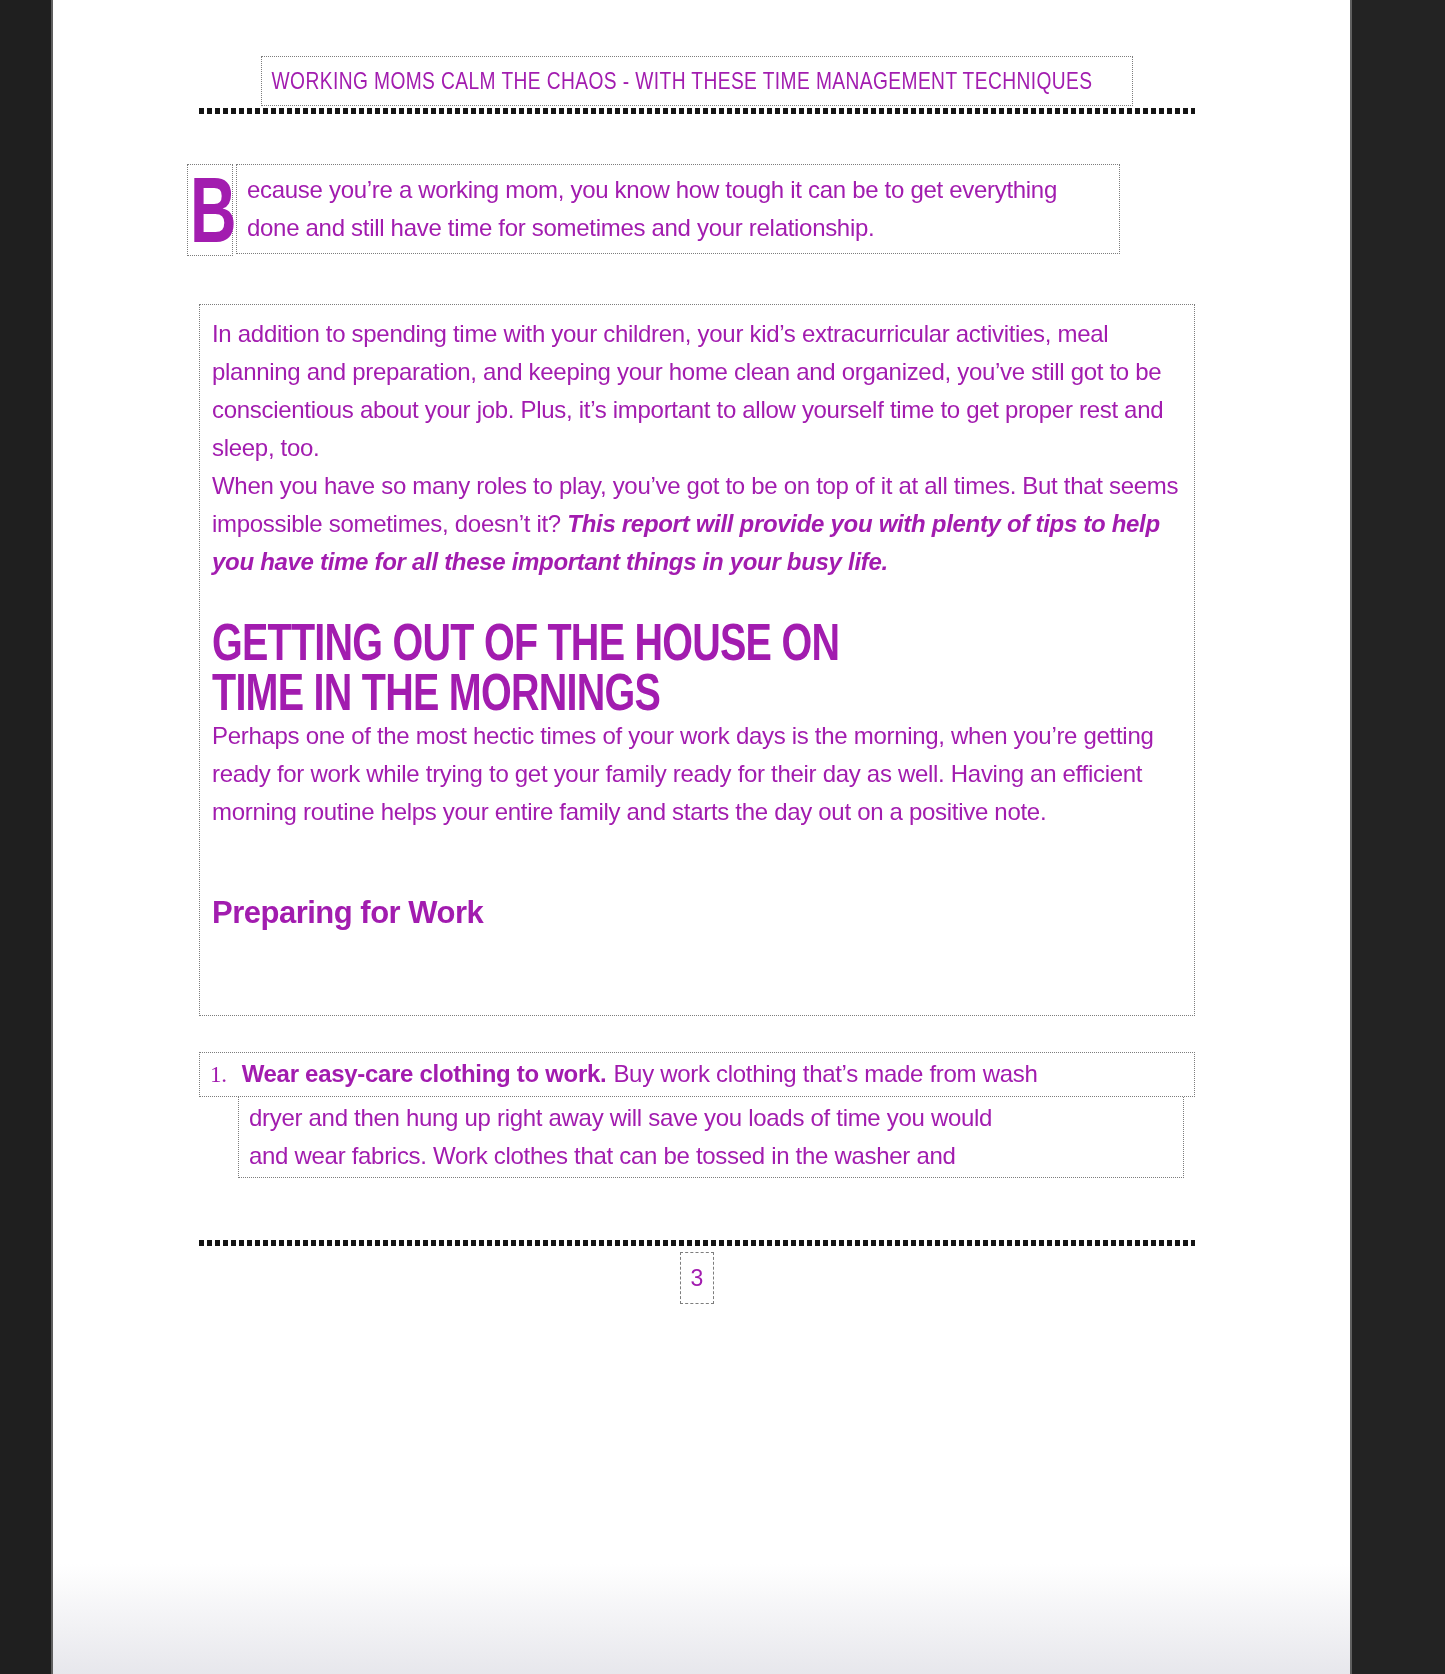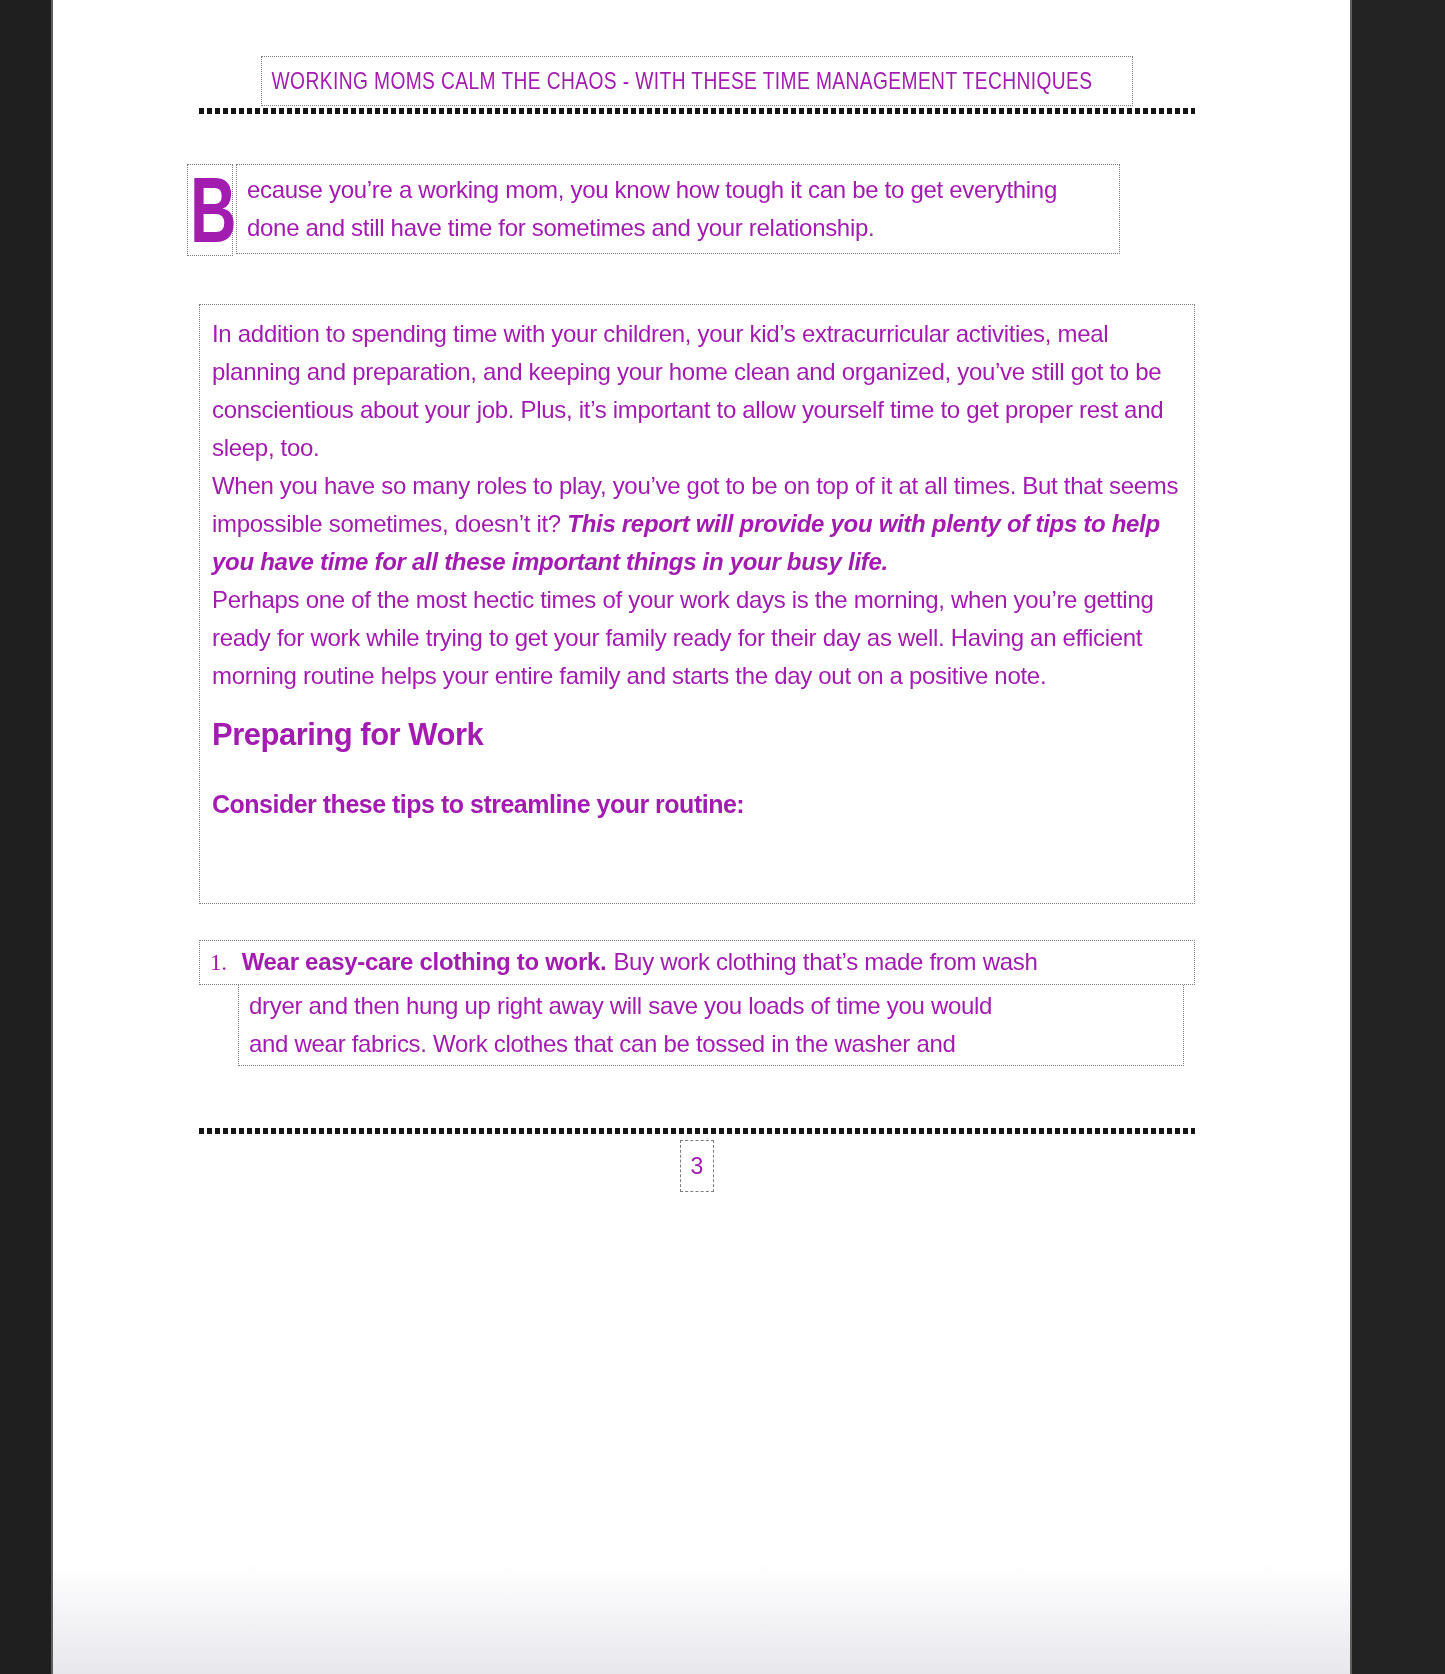--- a/index.html
+++ b/index.html
@@ -31,21 +31,21 @@
 
   
   .frame-body{margin-top:48px;padding:10px 12px 84px;font-size:24px;line-height:38px;letter-spacing:-0.3px;}
   .frame-body p{margin:0;}
   .para-2{margin-top:30px;}
   .emph{font-weight:700;font-style:italic;}
   .section-heading{margin-top:36px;font-weight:700;}
   .section-heading .line{display:block;font-size:52px;line-height:50px;letter-spacing:-1px;
       transform:scaleX(0.76);transform-origin:0 50%;white-space:nowrap;}
   .para-3{margin-top:44px;}
-  .sub-heading{margin-top:22px;font-size:31px;line-height:36px;font-weight:700;letter-spacing:-0.5px;}
+  .sub-heading{margin-top:64px;font-size:31px;line-height:36px;font-weight:700;letter-spacing:-0.5px;}
   .para-4{margin-top:44px;}
   .tips-lead{margin-top:36px;font-weight:700;font-size:25px;line-height:30px;letter-spacing:-0.5px;}
 
   
   .frame-li-first{margin-top:36px;padding:2px 10px;white-space:nowrap;overflow:hidden;
                   font-size:24px;line-height:38px;letter-spacing:-0.3px;}
   .li-num{font-family:"Liberation Serif","DejaVu Serif",serif;font-size:23px;margin-right:15px;}
   .li-lead{font-weight:700;}
   .gap{margin-left:7px;}
   .frame-li-cont{margin-left:39px;width:946px;padding:2px 10px;border-top:none;
@@ -80,27 +80,30 @@
         <div class="frame frame-introtext">
           <span>ecause you’re a working mom, you know how tough it can be to get everything done and still have time for sometimes and your relationship.</span>
         </div>
       </div>
 
       <div class="frame frame-body">
         <p class="para-1">In addition to spending time with your children, your kid’s extracurricular activities, meal planning and preparation, and keeping your home clean and organized, you’ve still got to be conscientious about your job. Plus, it’s important to allow yourself time to get proper rest and sleep, too.</p>
 
         <p class="para-2"><span>When you have so many roles to play, you’ve got to be on top of it at all times. But that seems impossible sometimes, doesn’t it? </span><span class="emph">This report will provide you with plenty of tips to help you have time for all these important things in your busy life.</span></p>
 
+        <div class="section-heading">
+          <span class="line">GETTING OUT OF THE HOUSE ON</span>
+          <span class="line">TIME IN THE MORNINGS</span>
+        </div>
 
         <p class="para-3">Perhaps one of the most hectic times of your work days is the morning, when you’re getting ready for work while trying to get your family ready for their day as well. Having an efficient morning routine helps your entire family and starts the day out on a positive note.</p>
 
         <div class="sub-heading">Preparing for Work</div>
 
 
-        <div class="tips-lead">Consider these tips to streamline your routine:</div>
       </div>
 
       <div class="frame frame-li-first"><span class="li-num">1.</span><span class="li-lead">Wear easy-care clothing to work.</span><span class="gap">Buy work clothing that’s made from wash</span></div>
 
       <div class="frame frame-li-cont">
         <div class="cl">dryer and then hung up right away will save you loads of time you would</div>
         <div class="cl">and wear fabrics. Work clothes that can be tossed in the washer and</div>
       </div>
 
       <div class="dotted-rule footer-rule"></div>

